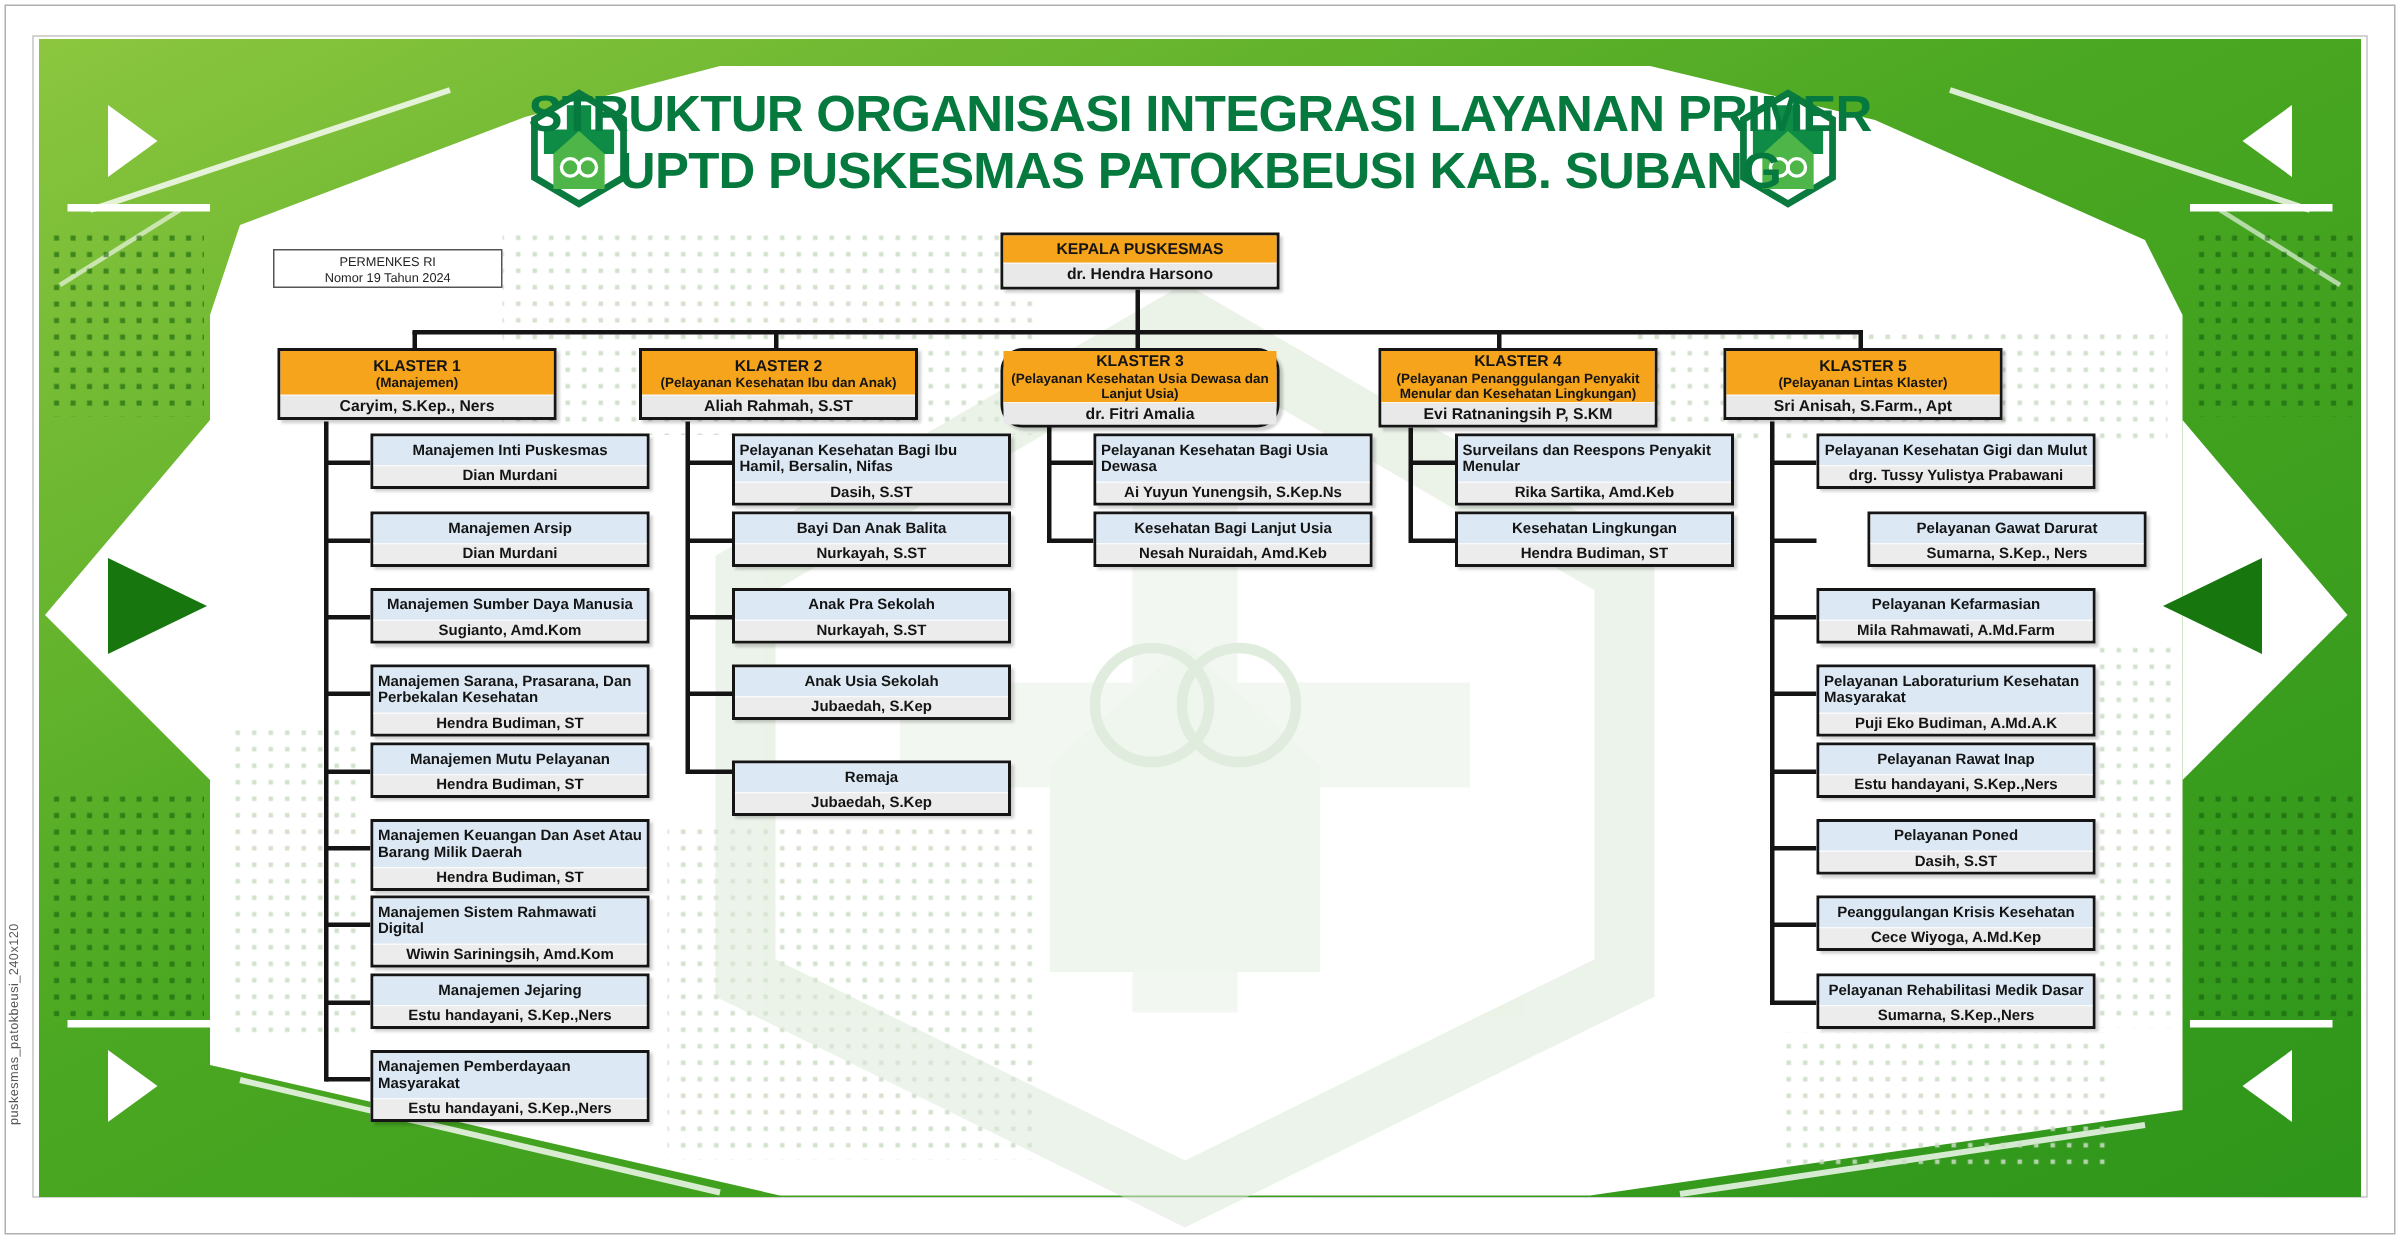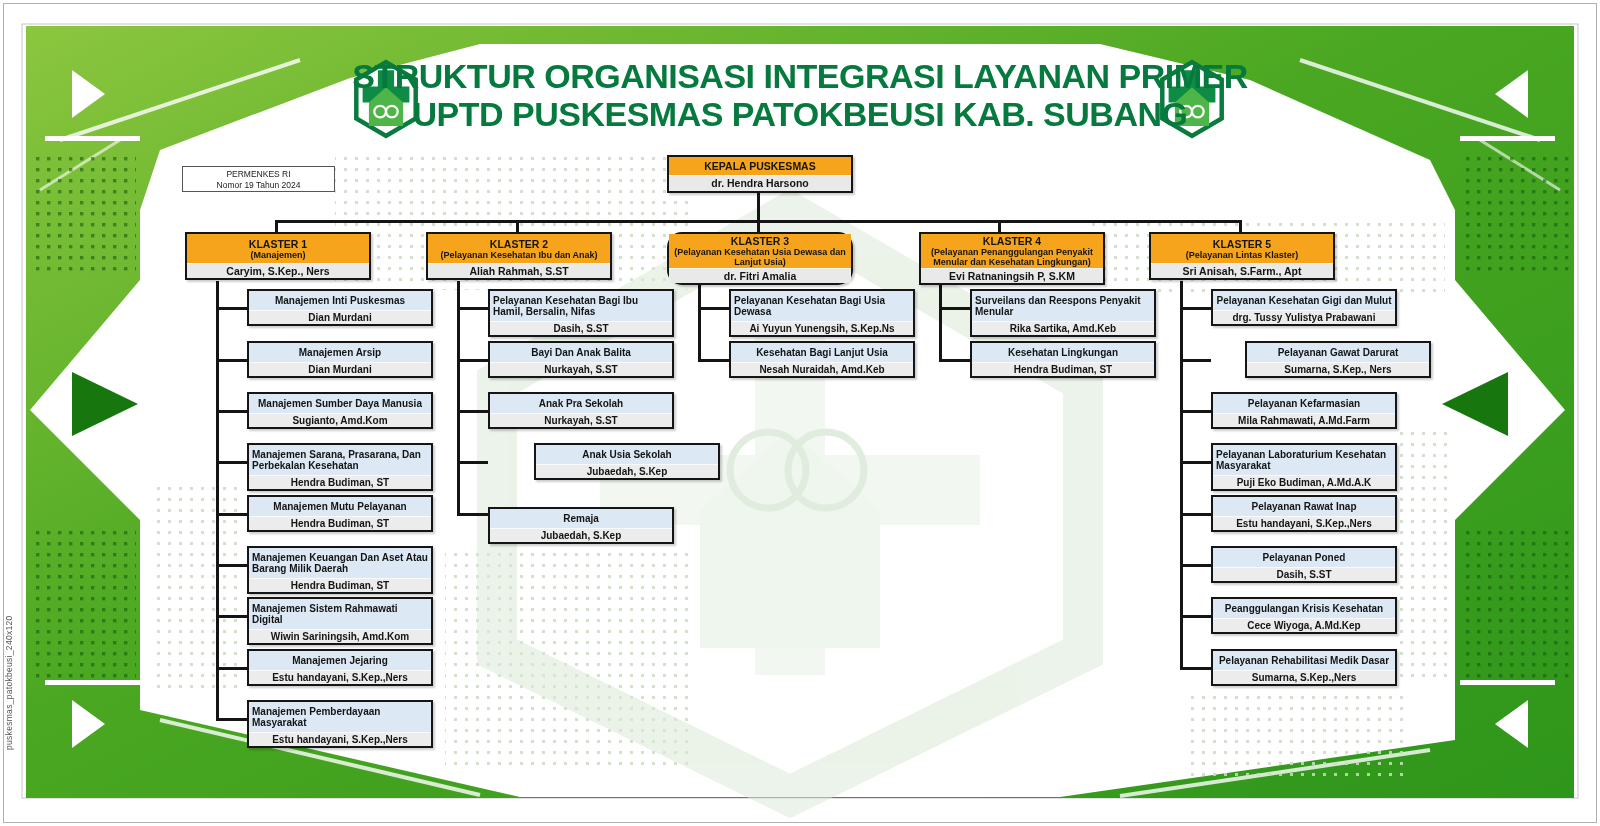--- a/index.html
+++ b/index.html
@@ -207,21 +207,21 @@
       <div class="item-box" style="left: 488px; top: 341px;">
         <div class="item-title">Bayi Dan Anak Balita</div>
         <div class="item-name">Nurkayah, S.ST</div>
       </div>
       <div class="line" style="left: 458px; top: 409.5px; width: 30px; height: 3px;"></div>
       <div class="item-box" style="left: 488px; top: 392px;">
         <div class="item-title">Anak Pra Sekolah</div>
         <div class="item-name">Nurkayah, S.ST</div>
       </div>
       <div class="line" style="left: 458px; top: 460.5px; width: 30px; height: 3px;"></div>
-      <div class="item-box" style="left: 488px; top: 443px; margin-left: 46px;">
+      <div class="item-box" style="left: 488px; top: 443px;">
         <div class="item-title">Anak Usia Sekolah</div>
         <div class="item-name">Jubaedah, S.Kep</div>
       </div>
       <div class="line" style="left: 458px; top: 512.5px; width: 30px; height: 3px;"></div>
       <div class="item-box" style="left: 488px; top: 495px; margin-top: 12px;">
         <div class="item-title">Remaja</div>
         <div class="item-name">Jubaedah, S.Kep</div>
       </div>
       <div class="line" style="left: 756.5px; top: 221px; width: 3px; height: 11px;"></div>
       <div class="hdr-box" style="left: 667px; top: 232px; border-radius: 15px;">

